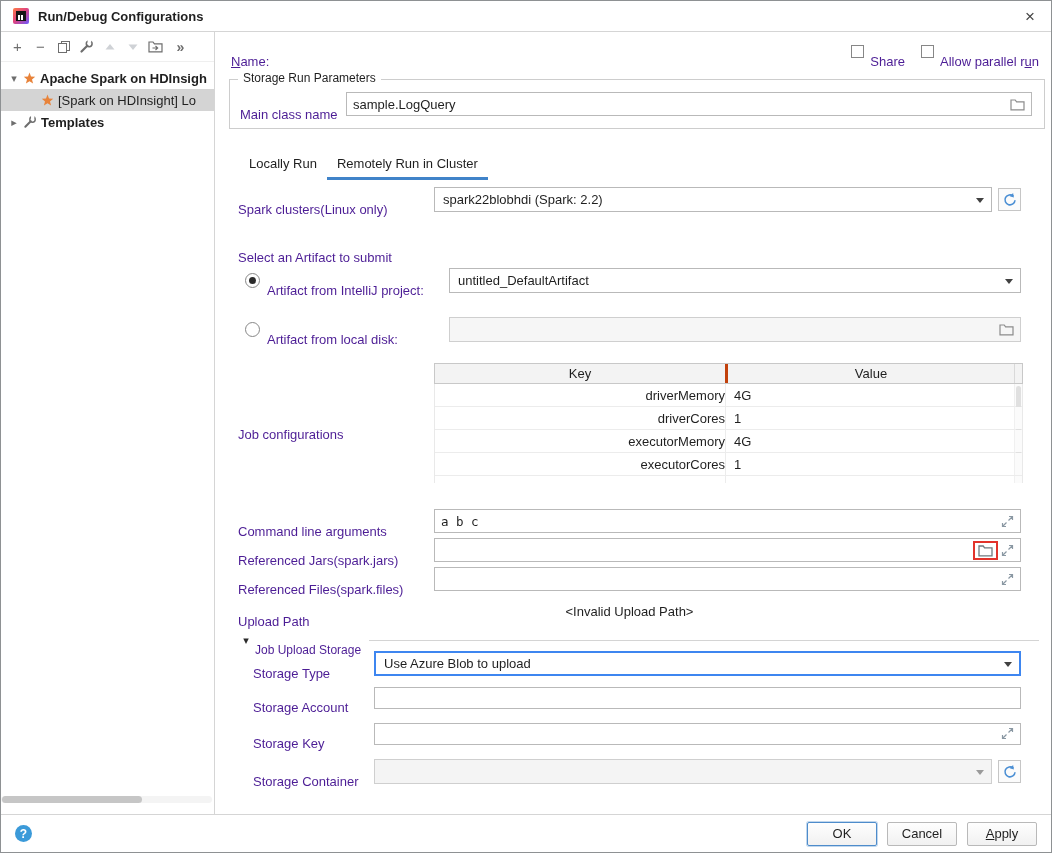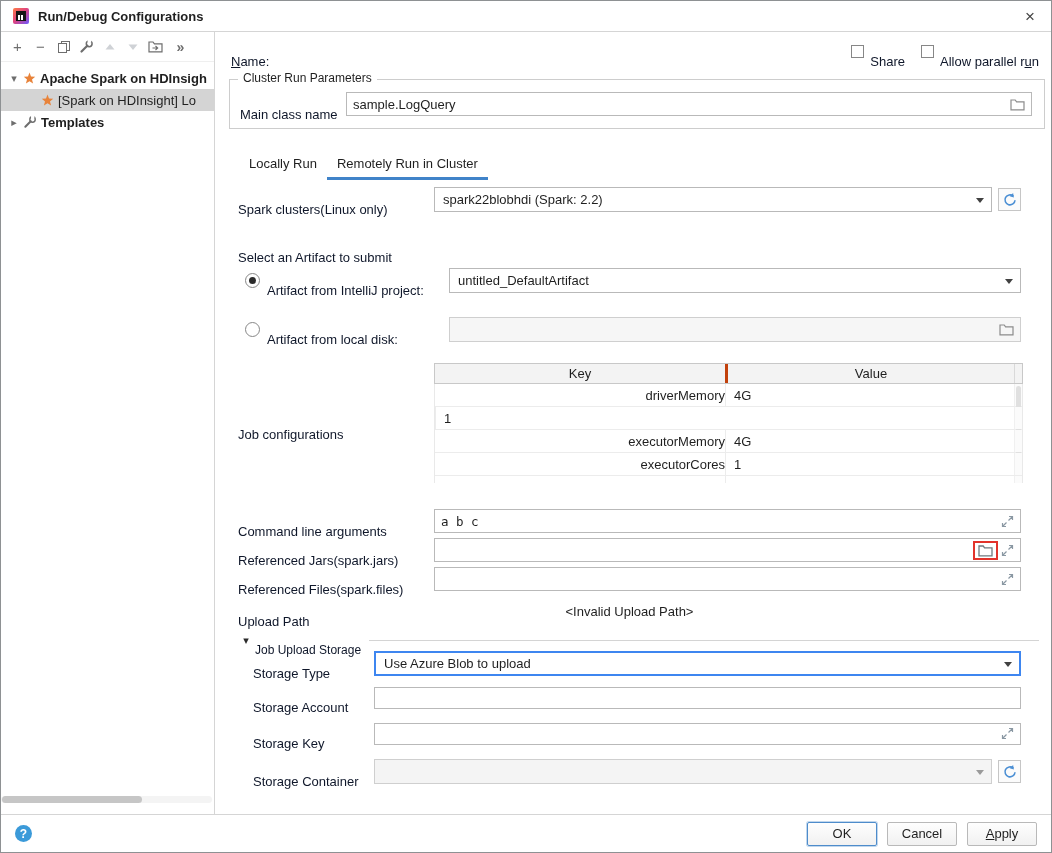--- a/index.html
+++ b/index.html
@@ -29,21 +29,21 @@
   .tree-label { overflow:hidden; white-space:nowrap; }
   .bold { font-weight:700; }
   .ind0 { padding-left:6px; }
   .ind1 { padding-left:38px; }
   .hscroll { position:absolute; left:0; right:2px; bottom:11px; height:7px; background:#f4f4f4; border-radius:4px; }
   .hthumb { position:absolute; left:1px; top:0; width:140px; height:7px; background:#c6c6c6; border-radius:4px; }
 
   
   .main { position:absolute; left:214px; top:31px; right:0; bottom:38px; background:#fff; }
   .row { position:absolute; display:flex; align-items:center; }
-  .lbl { color:#0f172a; flex:none;margin-top:20px; }
+  .lbl { color:#4c1d95; flex:none;margin-top:20px; }
   .lbl196 { width:196px; flex:none; }
   .lbl121 { width:121px; flex:none; }
   u { text-decoration:underline; }
 
   .field { background:#fff; border:1px solid #b9b9b9; height:24px; display:flex; align-items:center; padding:0 6px; }
   .field.flex1 { flex:1; }
   .field.h22 { height:22px; }
   .field input { border:none; outline:none; background:transparent; font:inherit; color:#1f1f1f; flex:1; min-width:0; height:100%; }
   .field.disabled { background:#f6f6f6; border-color:#cfcfcf; }
   .mono input { font-family:"DejaVu Sans Mono","Liberation Mono",monospace; font-size:12.5px; }
@@ -197,21 +197,21 @@
         <span class="cb"></span>
         <span class="lbl">Share</span>
       </div>
       <div class="cbgroup" style="margin-left:16px;">
         <span class="cb"></span>
         <span class="lbl">Allow parallel r<u>u</u>n</span>
       </div>
     </div>
 
     <div class="groupbox" style="left:14px; top:47px; width:816px; height:50px;">
-      <span class="legend">Cluster Run Parameters</span>
+      <span class="legend">Storage Run Parameters</span>
       <div class="row" style="left:10px; right:12px; top:12px; height:24px;">
         <span class="lbl" style="width:106px;">Main class name</span>
         <div class="field flex1">
           <input type="text" value="sample.LogQuery" style="">
           <span class="ico">
             <svg width="15" height="13" viewBox="0 0 15 13">
                 <path d="M1 2 h4.2 l1.4 1.8 H14 v8 H1 z" fill="none" stroke="#8c8c8c" stroke-width="1.2"></path>
               </svg>
           </span>
         </div>
@@ -277,20 +277,21 @@
       </div>
       <div class="tbody">
         <div class="trow">
           <div class="td-key">driverMemory</div>
           <div class="td-val">4G</div>
           <div class="td-track">
               <div class="vthumb" style="height:88px;"></div>
             </div>
         </div>
         <div class="trow">
+          <div class="td-key">driverCores</div>
           <div class="td-val">1</div>
           <div class="td-track"></div>
         </div>
         <div class="trow">
           <div class="td-key">executorMemory</div>
           <div class="td-val">4G</div>
           <div class="td-track"></div>
         </div>
         <div class="trow">
           <div class="td-key">executorCores</div>

